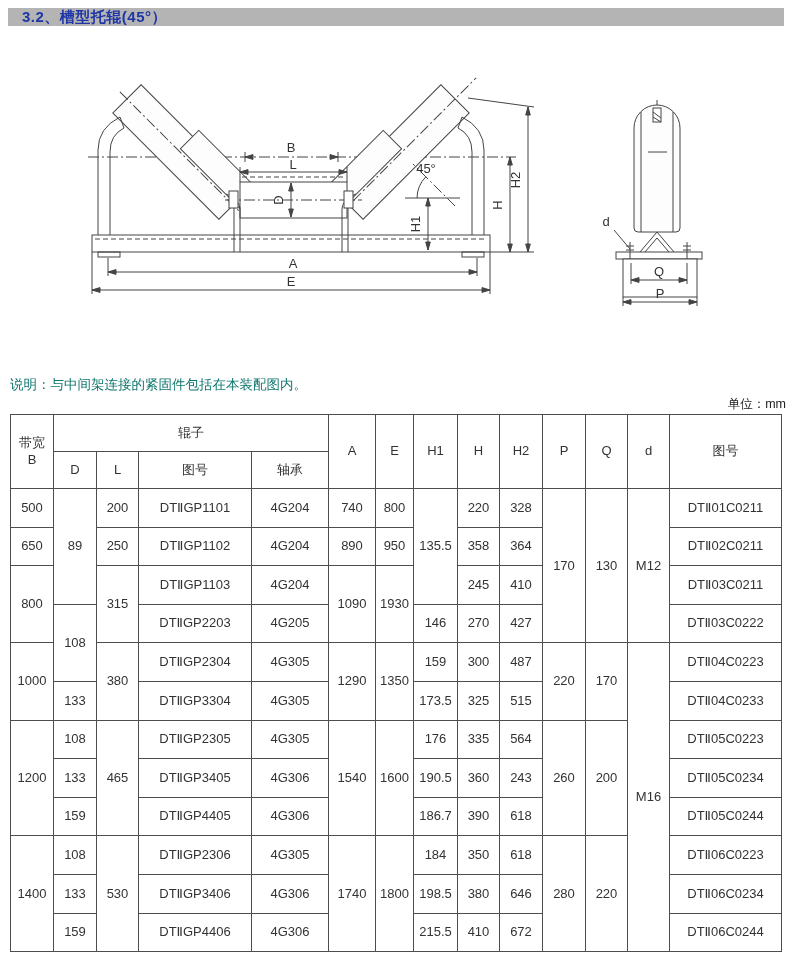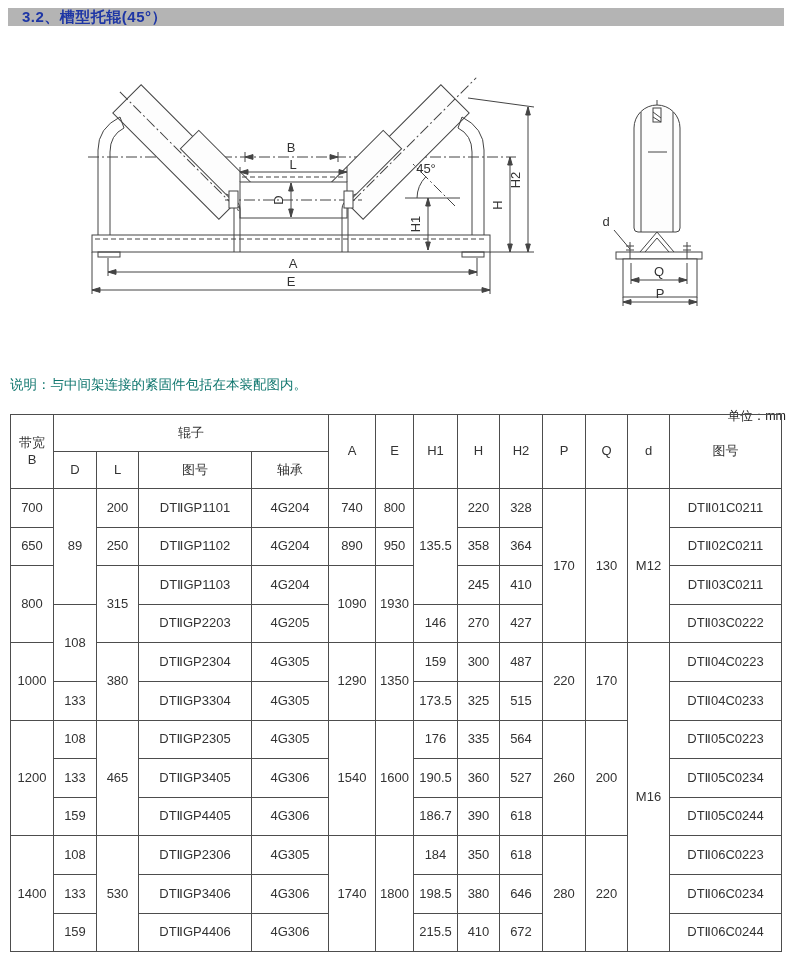--- a/index.html
+++ b/index.html
@@ -12,21 +12,21 @@
     position:absolute;left:8px;top:8px;width:776px;height:18px;
     background:#b4b4b4;display:flex;align-items:center;
   }
   .title-bar span{
     color:#1e36a5;font-weight:bold;font-size:15px;padding-left:14px;
     letter-spacing:0.5px;
   }
   .drawing{position:absolute;left:0;top:60px;}
   .drawing text{font-family:"Liberation Sans","DejaVu Sans",sans-serif;font-size:13px;fill:#333;}
   .note{position:absolute;left:10px;top:376px;font-size:13.5px;color:#0f766e;}
-  .unit{position:absolute;right:14px;top:408px;font-size:12.5px;color:#222;}
+  .unit{position:absolute;right:14px;top:396px;font-size:12.5px;color:#222;}
   table.spec{
     position:absolute;left:10px;top:414px;width:766px;
     border-collapse:collapse;table-layout:fixed;
   }
   table.spec th,table.spec td{
     border:1px solid #4d4d4d;text-align:center;vertical-align:middle;
     font-size:13px;font-weight:normal;color:#333;padding:0;line-height:1.25;
     overflow:hidden;
   }
   table.spec thead th{height:36px;}
@@ -222,21 +222,21 @@
     </tr>
     <tr>
       <th>D</th>
       <th>L</th>
       <th>图号</th>
       <th>轴承</th>
     </tr>
   </thead>
   <tbody>
     <tr>
-      <td>700</td>
+      <td>500</td>
       <td rowspan="3">89</td>
       <td>200</td>
       <td>DTⅡGP1101</td>
       <td>4G204</td>
       <td>740</td>
       <td>800</td>
       <td rowspan="3">135.5</td>
       <td>220</td>
       <td>328</td>
       <td rowspan="4">170</td>
@@ -313,21 +313,21 @@
       <td rowspan="3">260</td>
       <td rowspan="3">200</td>
       <td>DTⅡ05C0223</td>
     </tr>
     <tr>
       <td>133</td>
       <td>DTⅡGP3405</td>
       <td>4G306</td>
       <td>190.5</td>
       <td>360</td>
-      <td>527</td>
+      <td>243</td>
       <td>DTⅡ05C0234</td>
     </tr>
     <tr>
       <td>159</td>
       <td>DTⅡGP4405</td>
       <td>4G306</td>
       <td>186.7</td>
       <td>390</td>
       <td>618</td>
       <td>DTⅡ05C0244</td>

